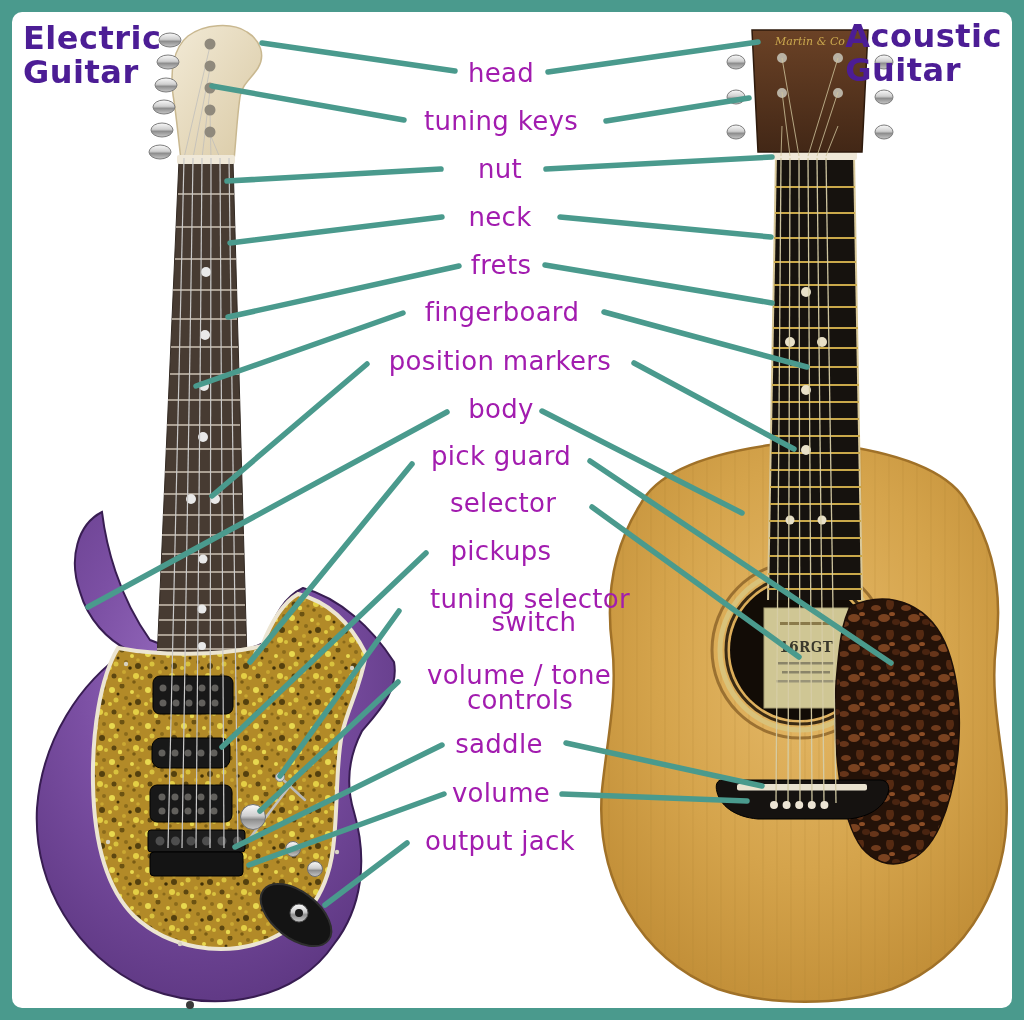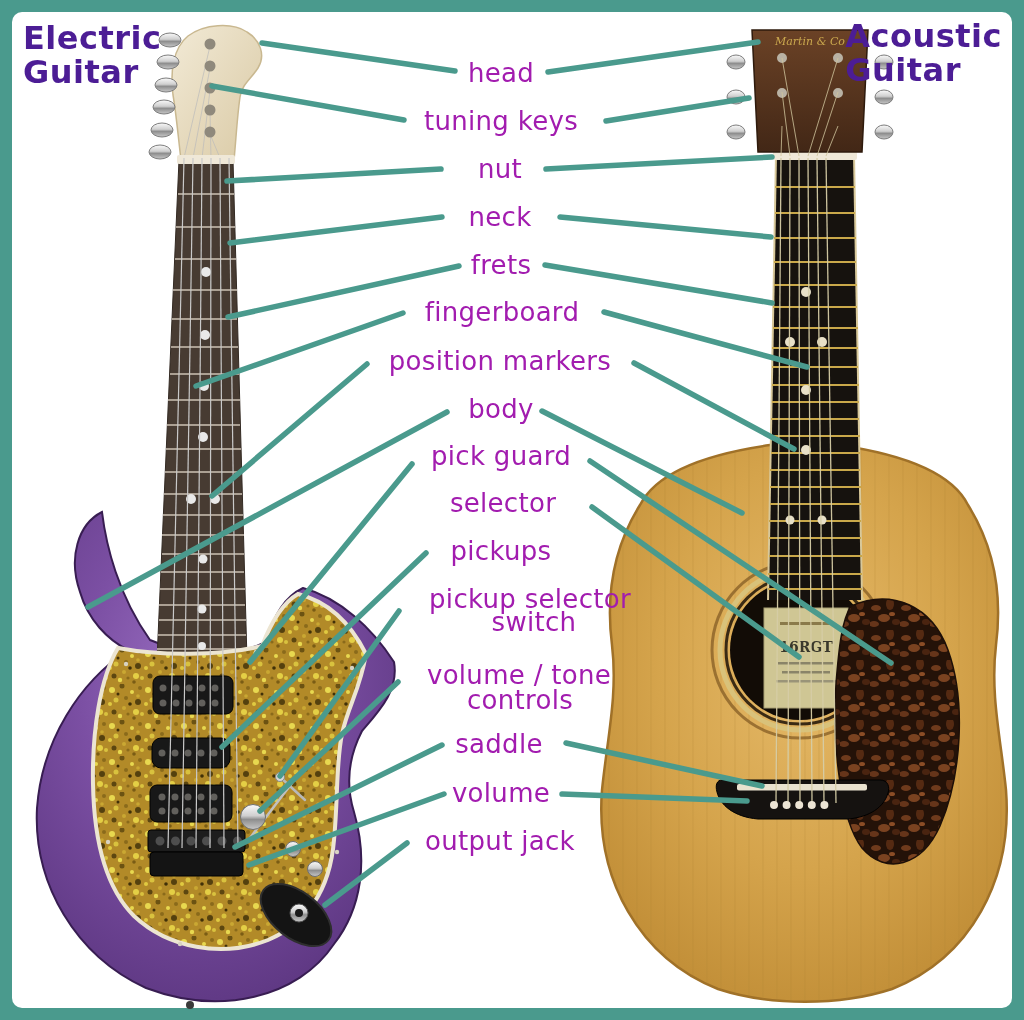--- a/index.html
+++ b/index.html
@@ -307,19 +307,19 @@
 <div class="lbl" style="left:501px;top:121px">tuning keys</div>
 <div class="lbl" style="left:500px;top:169px">nut</div>
 <div class="lbl" style="left:500px;top:217px">neck</div>
 <div class="lbl" style="left:501px;top:265px">frets</div>
 <div class="lbl" style="left:502px;top:312px">fingerboard</div>
 <div class="lbl" style="left:500px;top:361px">position markers</div>
 <div class="lbl" style="left:501px;top:409px">body</div>
 <div class="lbl" style="left:501px;top:456px">pick guard</div>
 <div class="lbl" style="left:503px;top:503px">selector</div>
 <div class="lbl" style="left:501px;top:551px">pickups</div>
-<div class="lbl" style="left:530px;top:599px">pickup selector</div>
+<div class="lbl" style="left:530px;top:599px">tuning selector</div>
 <div class="lbl" style="left:534px;top:622px">switch</div>
 <div class="lbl" style="left:519px;top:675px">volume / tone</div>
 <div class="lbl" style="left:520px;top:700px">controls</div>
 <div class="lbl" style="left:499px;top:744px">saddle</div>
 <div class="lbl" style="left:501px;top:793px">volume</div>
 <div class="lbl" style="left:500px;top:841px">output jack</div>
 
 </body></html>

